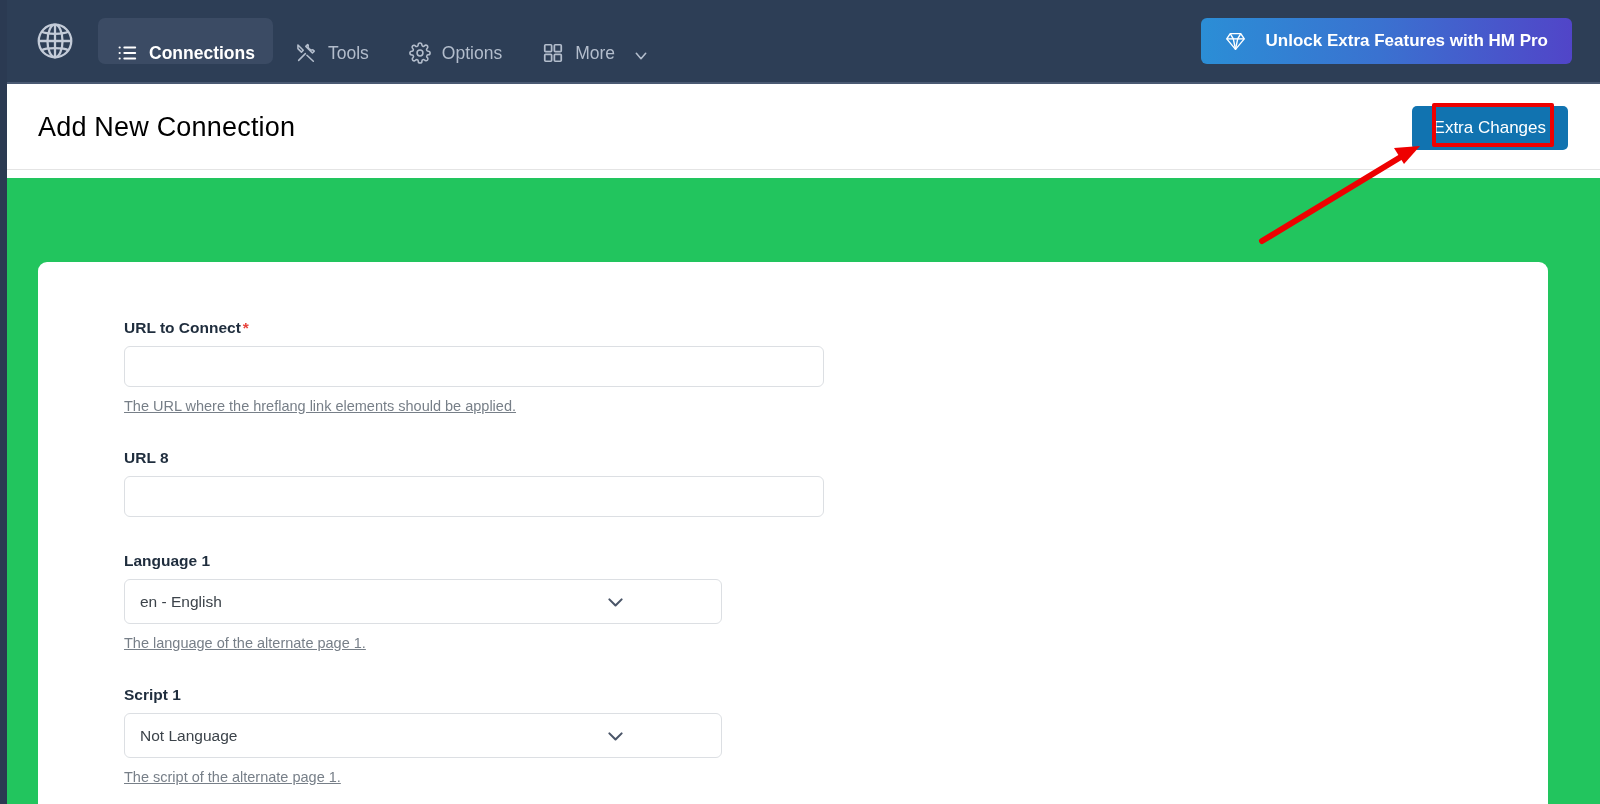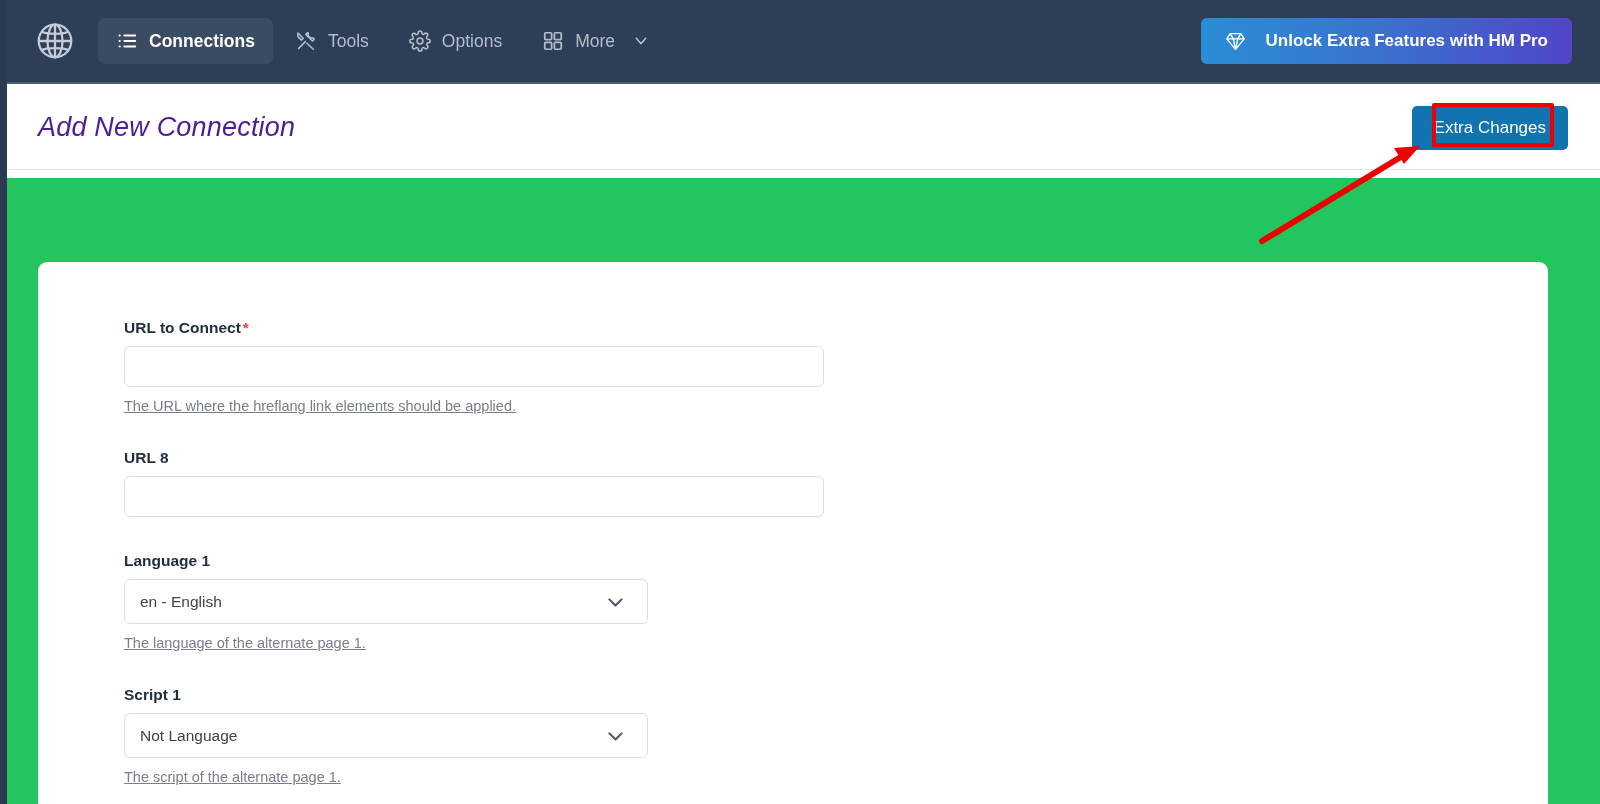--- a/index.html
+++ b/index.html
@@ -21,21 +21,21 @@
     position: absolute; left: 0; top: 0; width: 1600px; height: 84px;
     background: #2d3e56;
     border-bottom: 2px solid #4a5a73;
     display: flex; align-items: center;
     padding-left: 34px; padding-right: 28px;
     z-index: 20;
   }
   .brand-globe { width: 42px; height: 42px; flex: 0 0 auto; margin-right: 22px; }
   .navmenu { display: flex; align-items: center; gap: 4px; }
   .navitem {
-    display: flex; align-items: center; gap: 11px;
+    display: flex; align-items: flex-end; gap: 11px;
     height: 46px; padding: 0 18px; border-radius: 7px;
     color: #b3bdcc; font-size: 17.5px; white-space: nowrap;
     cursor: pointer;
   }
   .navitem.active { background: #3b4b64; color: #ffffff; font-weight: bold; }
   .navitem .ico { width: 22px; height: 22px; display: block; flex: 0 0 auto; }
   .navitem .chev { width: 16px; height: 16px; margin-left: 7px; display: block; }
 
   .pro-btn {
     margin-left: auto;
@@ -50,21 +50,21 @@
 
   
   .page-header {
     position: absolute; left: 7px; top: 86px; width: 1593px; height: 84px;
     background: #ffffff;
     border-bottom: 1px solid #e4e4e4;
     display: flex; align-items: center;
     padding: 0 32px 0 31px;
     z-index: 10;
   }
-  .page-title { font-size: 27px; color: #4c1d95; font-weight: normal; letter-spacing: .2px; font-style: italic; }
+  .page-title { font-size: 27px; color: #000000; font-weight: normal; letter-spacing: .2px; }
   .save-btn {
     margin-left: auto;
     height: 44px; padding: 0 22px; border-radius: 5px;
     background: #1173b0; color: #ffffff;
     font-size: 17px; border: none; cursor: pointer;
     font-family: "Liberation Sans", sans-serif;
     display: flex; align-items: center; justify-content: center;
   }
 
   
@@ -90,21 +90,21 @@
     background: #ffffff; padding: 0 13px;
     font-size: 15px; color: #333; outline: none;
     font-family: "Liberation Sans", sans-serif;
   }
   .help-text { font-size: 14.5px; color: #777f88; margin-top: 11px; text-decoration: underline; }
   .gap { height: 35px; }
 
   .select-wrap { position: relative; width: 516px; }
   .select-box {
     display: flex; align-items: center;
-    width: 524px; height: 45px;
+    width: 598px; height: 45px;
     border: 1px solid #dcdfe3; border-radius: 6px;
     background: #ffffff; padding: 0 15px;
     font-size: 15.5px; color: #3c434a; cursor: pointer;
   }
   .select-chev {
     position: absolute; right: 14px; top: 50%; transform: translateY(-50%);
     width: 21px; height: 21px; pointer-events: none;
   }
 
   

